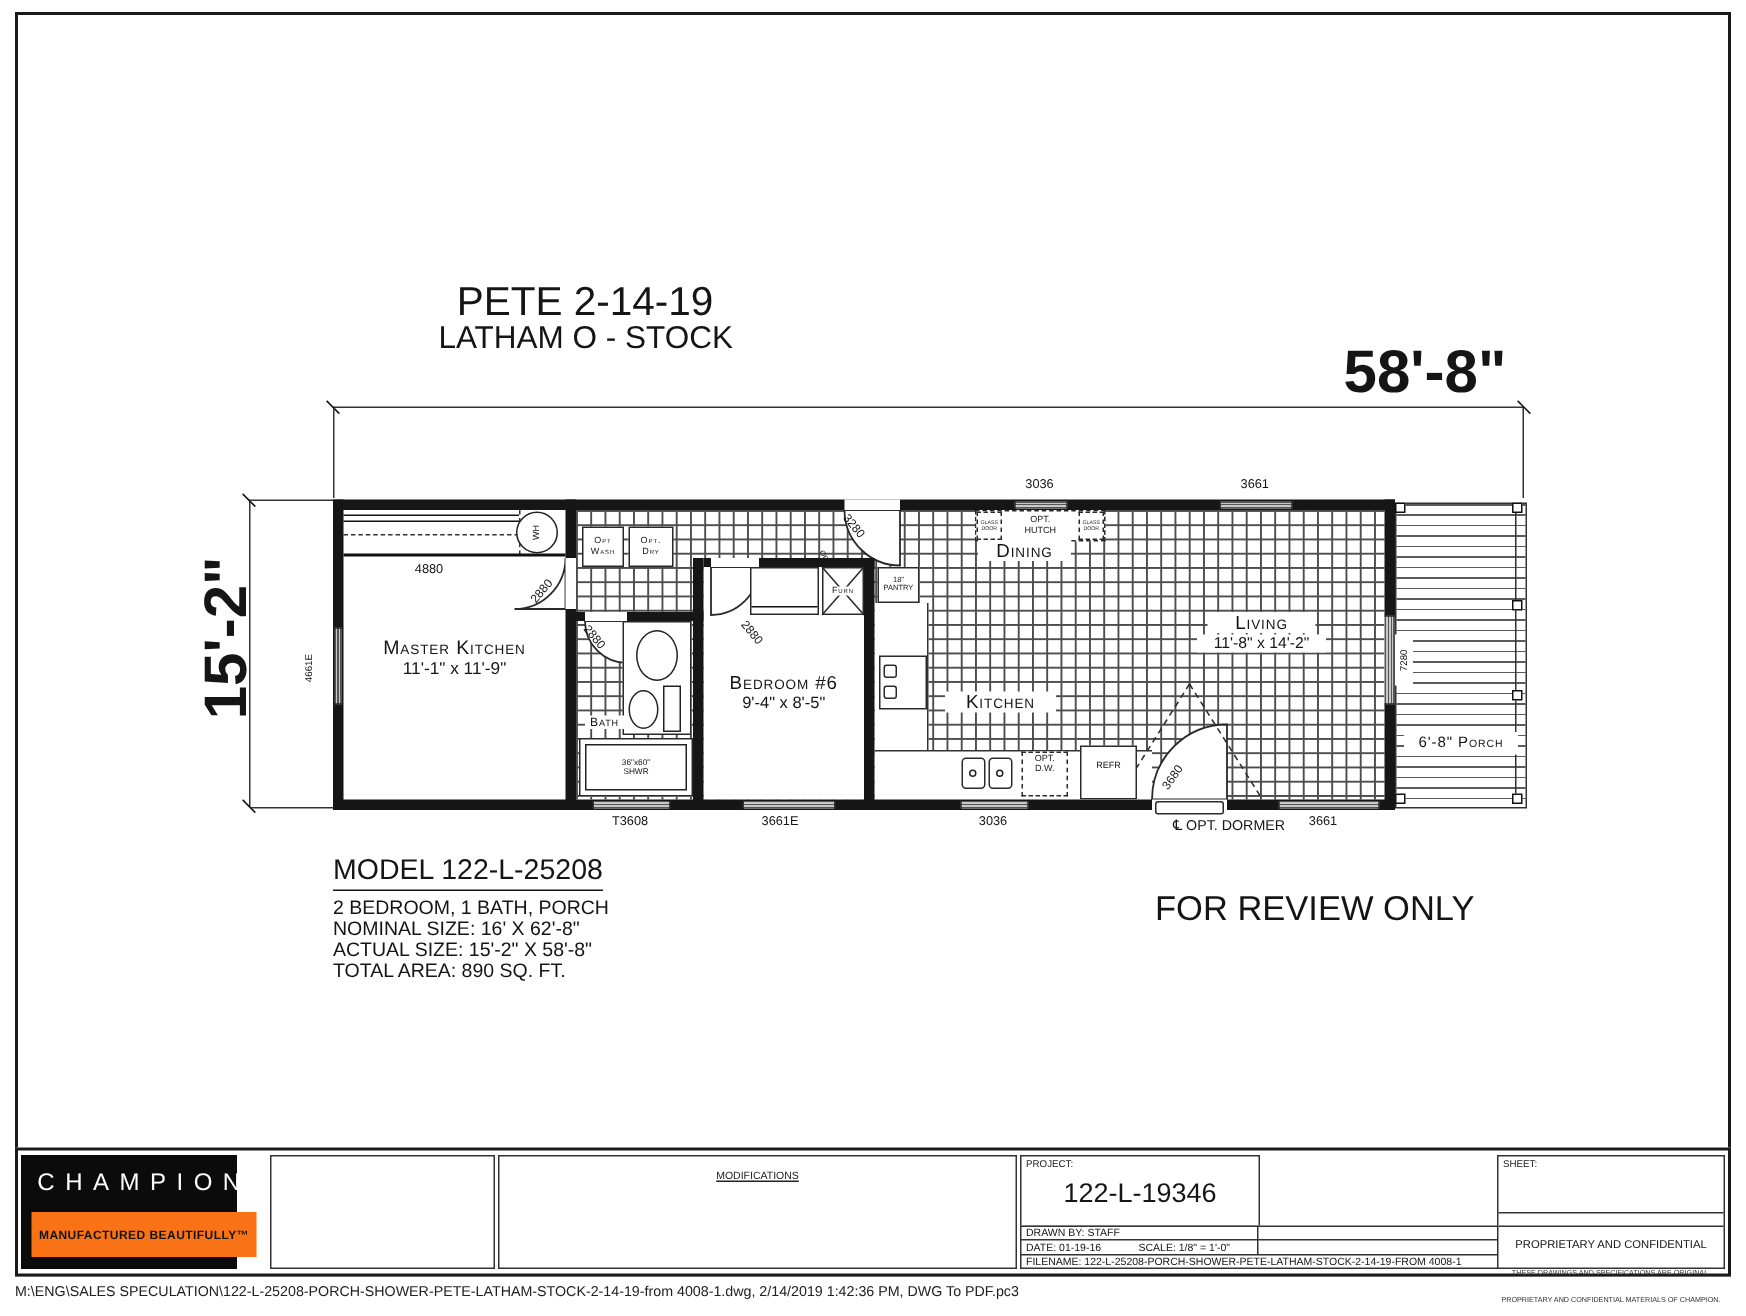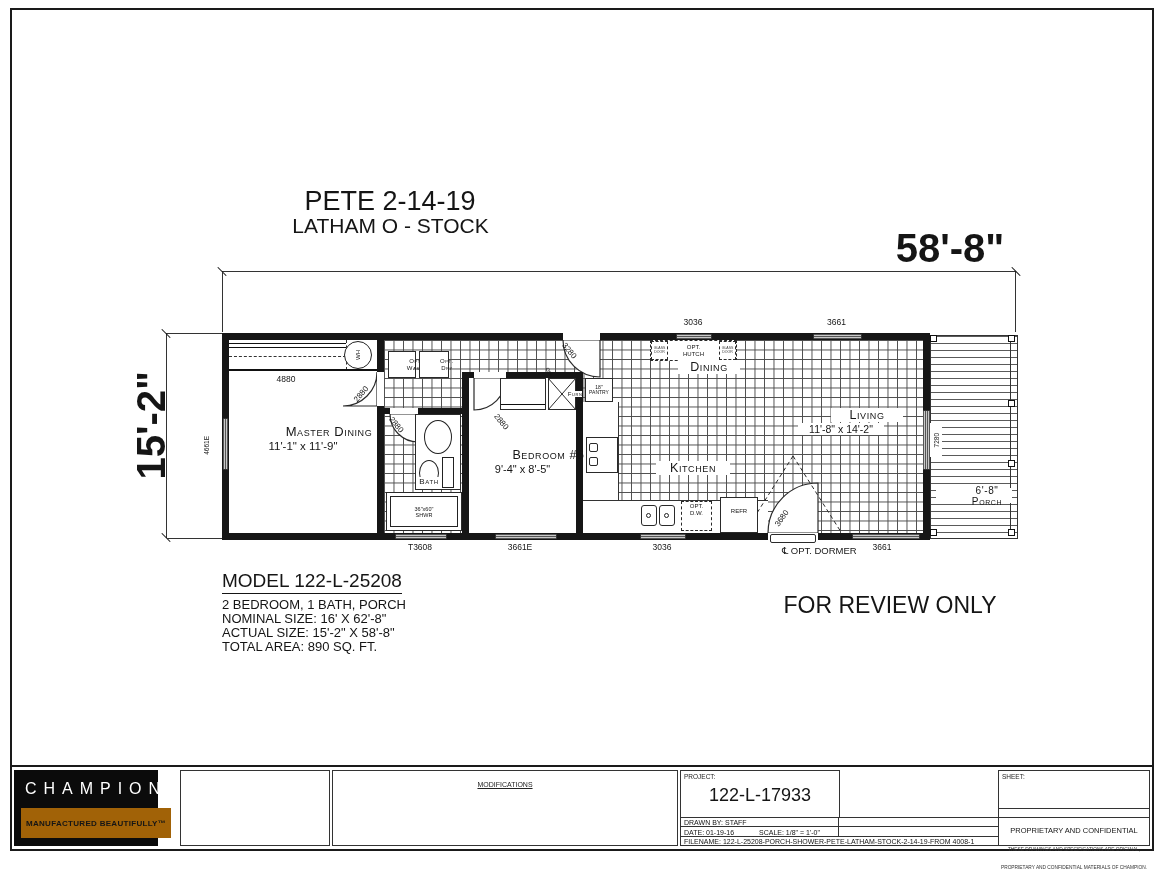--- a/index.html
+++ b/index.html
@@ -1,19 +1,19 @@
 <!DOCTYPE html>
 <html><head>
 <meta charset="utf-8">
 <style>
   html,body{margin:0;padding:0;background:#fff;font-family:"Liberation Sans","DejaVu Sans",sans-serif;color:#151515;}
   #page{position:relative;width:1164px;height:877px;background:#fff;overflow:hidden;}
   .abs{position:absolute;box-sizing:border-box;}
   .ctr{display:flex;align-items:center;justify-content:center;text-align:center;}
-  .sc{font-variant:small-caps;letter-spacing:.6px;margin-left:26px;}
+  .sc{font-variant:small-caps;letter-spacing:.6px;}
   .wall{position:absolute;background:#161616;box-sizing:border-box;}
   .gap{position:absolute;background:#fff;}
   .winH{position:absolute;background:repeating-linear-gradient(to bottom,#555 0 1px,#c8c8c8 1px 2px);border-left:1px solid #333;border-right:1px solid #333;}
   .winV{position:absolute;background:repeating-linear-gradient(to right,#555 0 1px,#c8c8c8 1px 2px);border-top:1px solid #333;border-bottom:1px solid #333;}
   .tile{position:absolute;background-color:#fff;background-image:linear-gradient(to right,#4d4d4d 1px,transparent 1px),linear-gradient(to bottom,#4d4d4d 1px,transparent 1px);background-size:9.5px 9.5px;}
   .white{position:absolute;background:#fff;}
   .box{position:absolute;background:#fff;border:1px solid #2a2a2a;box-sizing:border-box;}
   .dash{position:absolute;background:#fff;border:1px dashed #2a2a2a;box-sizing:border-box;}
   .lbl{position:absolute;white-space:nowrap;}
   .tiny{font-size:6px;line-height:7px;text-align:center;}
@@ -174,21 +174,21 @@
   <div class="post" style="left:930px;top:335px;"></div>
   <div class="post" style="left:1008px;top:335px;"></div>
   <div class="post" style="left:930px;top:529px;"></div>
   <div class="post" style="left:1008px;top:529px;"></div>
   <div class="post" style="left:1008px;top:400px;"></div>
   <div class="post" style="left:1008px;top:460px;"></div>
   <div class="abs ctr" style="left:936px;top:488px;width:76px;height:15px;background:#fff;">
     <span class="sc" style="font-size:10px;">6'-8" Porch</span>
   </div>
 
-  <div class="lbl sc" style="left:228px;top:424px;width:150px;text-align:center;font-size:13px;">Master Dining</div>
+  <div class="lbl sc" style="left:228px;top:424px;width:150px;text-align:center;font-size:13px;">Master Kitchen</div>
   <div class="lbl" style="left:228px;top:440px;width:150px;text-align:center;font-size:11.5px;">11'-1" x 11'-9"</div>
   <div class="lbl sc" style="left:469px;top:448px;width:107px;text-align:center;font-size:12.5px;">Bedroom #6</div>
   <div class="lbl" style="left:469px;top:463px;width:107px;text-align:center;font-size:11px;">9'-4" x 8'-5"</div>
   <div class="lbl sc" style="left:805px;top:408px;width:72px;text-align:center;font-size:12.5px;background:#fff;">Living</div>
   <div class="lbl" style="left:798px;top:423px;width:86px;text-align:center;font-size:10.5px;background:#fff;">11'-8" x 14'-2"</div>
   <div class="lbl sc" style="left:630px;top:461px;width:74px;text-align:center;font-size:12.5px;background:#fff;">Kitchen</div>
   <div class="lbl sc" style="left:652px;top:360px;width:62px;text-align:center;font-size:12.5px;background:#fff;">Dining</div>
   <div class="lbl sc" style="left:390px;top:477px;width:26px;text-align:center;font-size:8px;background:#fff;">Bath</div>
 
   <div class="lbl dimtxt" style="left:266px;top:374px;width:40px;">4880</div>
@@ -213,45 +213,45 @@
   <div class="diag" style="left:773px;top:523px;transform:rotate(-55deg);">3680</div>
 
   <div class="lbl" style="left:782px;top:545px;font-size:9.5px;">℄ OPT. DORMER</div>
 
   <div class="lbl" style="left:222px;top:570px;font-size:19px;border-bottom:1.5px solid #151515;padding-bottom:1px;">MODEL 122-L-25208</div>
   <div class="lbl" style="left:222px;top:597px;font-size:13px;">2 BEDROOM, 1 BATH, PORCH</div>
   <div class="lbl" style="left:222px;top:611px;font-size:13px;">NOMINAL SIZE: 16' X 62'-8"</div>
   <div class="lbl" style="left:222px;top:625px;font-size:13px;">ACTUAL SIZE: 15'-2" X 58'-8"</div>
   <div class="lbl" style="left:222px;top:639px;font-size:13px;">TOTAL AREA: 890 SQ. FT.</div>
 
-  <div class="lbl" style="left:770px;top:592px;width:240px;text-align:center;font-size:23px;">FOR REVIEW ONLY</div>
+  <div class="lbl" style="left:770px;top:592px;width:240px;font-size:23px;">FOR REVIEW ONLY</div>
 
   <div class="abs" style="left:10px;top:765px;width:1144px;height:86px;border:2px solid #1a1a1a;background:#fff;"></div>
 
   <div class="abs" style="left:14px;top:770px;width:144px;height:76px;background:#0b0b0b;">
     <div class="ctr" style="position:absolute;left:0;top:6px;width:164px;height:26px;">
       <span style="color:#fff;font-size:16px;letter-spacing:7px;">CHAMPION</span>
     </div>
-    <div class="ctr" style="position:absolute;left:7px;top:38px;width:150px;height:30px;background:#a16207;">
+    <div class="ctr" style="position:absolute;left:7px;top:38px;width:150px;height:30px;background:#f97316;">
       <span style="font-size:8px;font-weight:bold;letter-spacing:.3px;">MANUFACTURED BEAUTIFULLY™</span>
     </div>
   </div>
 
   <div class="cell" style="left:180px;top:770px;width:150px;height:76px;"></div>
 
   <div class="cell" style="left:332px;top:770px;width:346px;height:76px;">
     <div style="text-align:center;padding-top:2px;">
       <span style="font-size:7px;text-decoration:underline;color:#222;">MODIFICATIONS</span>
     </div>
   </div>
 
   <div class="cell" style="left:680px;top:770px;width:160px;height:48px;">
     <span class="tb-label" style="position:absolute;left:3px;top:2px;">PROJECT:</span>
     <div class="ctr" style="position:absolute;left:0;top:10px;width:158px;height:28px;">
-      <span style="font-size:18px;">122-L-17933</span>
+      <span style="font-size:18px;">122-L-19346</span>
     </div>
   </div>
 
 
   <div class="cell" style="left:680px;top:817px;width:160px;height:10px;">
     <span style="font-size:7px;position:absolute;left:3px;top:1px;">DRAWN BY:   STAFF</span>
   </div>
   <div class="cell" style="left:838px;top:817px;width:162px;height:10px;"></div>
   <div class="cell" style="left:680px;top:826px;width:160px;height:11px;">
     <span style="font-size:7px;position:absolute;left:3px;top:2px;">DATE: 01-19-16</span>
@@ -267,14 +267,15 @@
     <div class="line" style="left:0;top:37px;width:150px;height:1px;"></div>
     <div class="line" style="left:0;top:46px;width:150px;height:1px;"></div>
     <div style="position:absolute;left:0;top:48px;width:150px;text-align:center;">
       <span style="font-size:7.5px;">PROPRIETARY AND CONFIDENTIAL</span><br>
       <span style="font-size:4.8px;color:#333;">THESE DRAWINGS AND SPECIFICATIONS ARE ORIGINAL,</span><br>
       <span style="font-size:4.8px;color:#333;">PROPRIETARY AND CONFIDENTIAL MATERIALS OF CHAMPION.</span><br>
       
     </div>
   </div>
 
+  <div class="lbl" style="left:10px;top:856px;font-size:9.5px;color:#222;">M:\ENG\SALES SPECULATION\122-L-25208-PORCH-SHOWER-PETE-LATHAM-STOCK-2-14-19-from 4008-1.dwg, 2/14/2019 1:42:36 PM, DWG To PDF.pc3</div>
 
 </div>
 
 </body></html>

